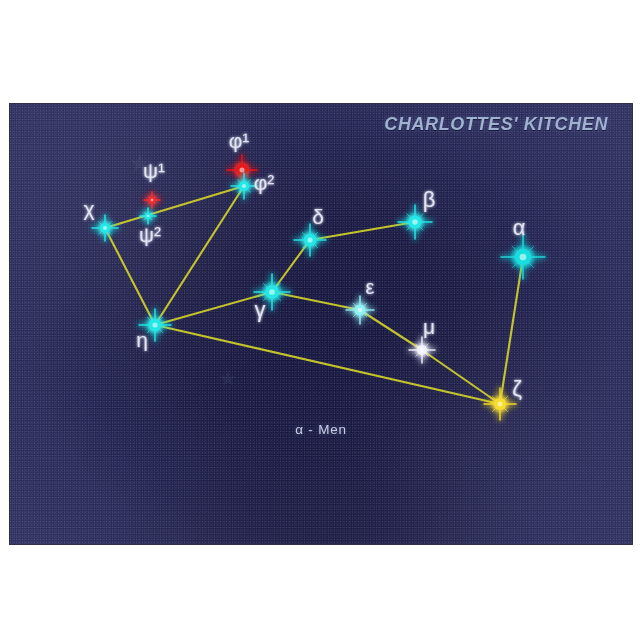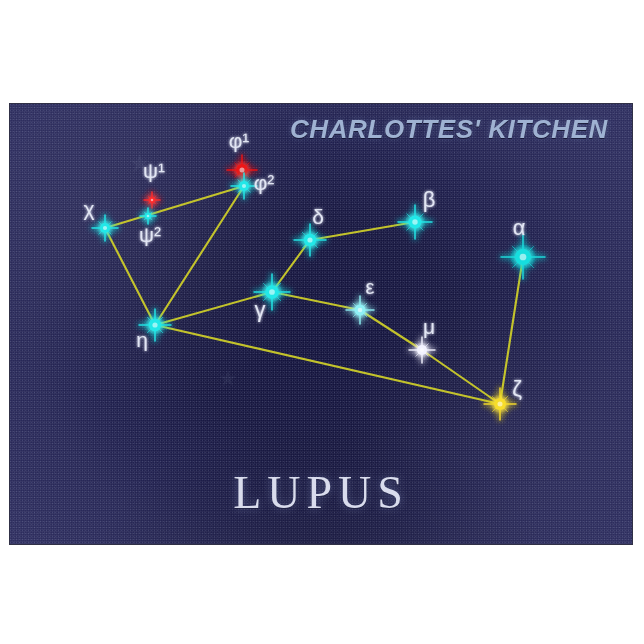--- a/index.html
+++ b/index.html
@@ -94,21 +94,21 @@
   }
 
   
   #brand-title {
     position: absolute;
     right: 24px;
     top: 10px;
     font-family: "Liberation Sans", sans-serif;
     font-style: italic;
     font-weight: bold;
-    font-size: 26px;
+    font-size: 18px;
     letter-spacing: 0.6px;
     color: #9fb2d2;
     text-shadow:
       0 1px 0 rgba(10,10,34,0.65),
       0 0 6px rgba(140,165,215,0.30);
     white-space: nowrap;
   }
 
   
   #star-legend {
@@ -322,18 +322,18 @@
           <text x="509" y="131" fill="#e2e6f4" font-size="22" font-family="&quot;Liberation Sans&quot;, sans-serif" text-anchor="middle" filter="url(#softGlow)">α</text>
           <text x="360" y="190" fill="#e2e6f4" font-size="20" font-family="&quot;Liberation Sans&quot;, sans-serif" text-anchor="middle" filter="url(#softGlow)">ε</text>
           <text x="419" y="230" fill="#e2e6f4" font-size="21" font-family="&quot;Liberation Sans&quot;, sans-serif" text-anchor="middle" filter="url(#softGlow)">μ</text>
           <text x="507" y="292" fill="#e2e6f4" font-size="22" font-family="&quot;Liberation Sans&quot;, sans-serif" text-anchor="middle" filter="url(#softGlow)">ζ</text>
         </g>
     </svg>
 
     <div id="brand-title">CHARLOTTES' KITCHEN</div>
 
     <div id="star-legend">
+      <span class="legend-row">α - Men</span>
     </div>
 
-    <div id="lupus-wordmark">LUPUS</div>
   </div>
 
 </div>
 
 </body></html>

